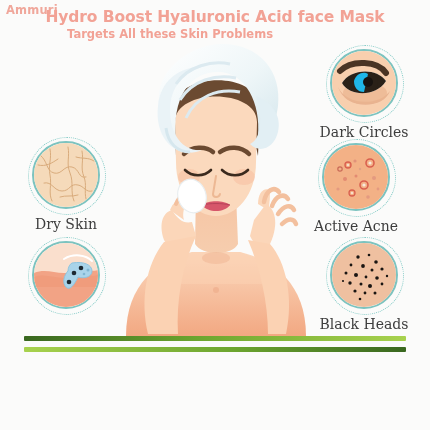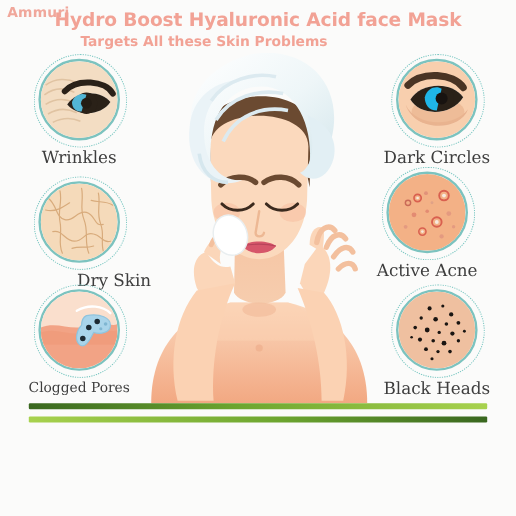--- a/index.html
+++ b/index.html
@@ -147,44 +147,22 @@
       <path d="M152 200 C162 178 156 164 148 160 L136 176 L132 192 C138 204 146 208 152 200 Z" fill="#fbd6b9"></path>
       <path d="M168 290 C176 254 168 218 152 200 L130 196 C142 224 150 258 150 290 Z" fill="#fbd2b3"></path>
       <path d="M140 160 C140 148 146 143 152 146 C152 152 152 160 150 166 Z" fill="#fbd6b9"></path>
       <path d="M146 158 C148 146 156 142 161 148" stroke="#f3c09e" stroke-width="4.5" fill="none" stroke-linecap="round"></path>
       <path d="M154 162 C158 151 166 149 170 155" stroke="#f3c09e" stroke-width="4.5" fill="none" stroke-linecap="round"></path>
       <path d="M160 170 C166 161 173 160 176 166" stroke="#f3c09e" stroke-width="4.5" fill="none" stroke-linecap="round"></path>
       <path d="M164 180 C170 174 176 174 178 180" stroke="#f3c09e" stroke-width="4.5" fill="none" stroke-linecap="round"></path>
     </svg>
   </div>
 
-  <div class="item" style="left:6px;top:45px;">
-    <div class="circ-wrap">
-      <div class="dots"></div>
-      <div class="circ">
-        <svg class="fill" viewBox="0 0 64 64">
-          <rect width="64" height="64" fill="#f3ddc3"></rect>
-          <path d="M4 20 C12 14 22 14 30 18" stroke="#e0c3a2" stroke-width="1.3" fill="none"></path>
-          <path d="M3 28 C11 22 20 22 28 26" stroke="#e0c3a2" stroke-width="1.3" fill="none"></path>
-          <path d="M4 36 C12 31 21 31 29 35" stroke="#e0c3a2" stroke-width="1.3" fill="none"></path>
-          <path d="M6 44 C14 39 22 39 30 43" stroke="#e0c3a2" stroke-width="1.3" fill="none"></path>
-          <path d="M10 51 C18 47 26 47 33 50" stroke="#e0c3a2" stroke-width="1.3" fill="none"></path>
-          <path d="M22 36 C30 24 50 24 58 34 C50 46 30 46 22 36 Z" fill="#ffffff"></path>
-          <path d="M22 36 C30 24 50 24 58 34 C50 46 30 46 22 36 Z" fill="#2a2118"></path>
-          <circle cx="38" cy="35" r="9" fill="#2a2118"></circle>
-          <path d="M26 34 C28 28 34 26 38 28 L34 42 C29 42 26 39 26 34 Z" fill="#52b6d6"></path>
-          <circle cx="38" cy="35" r="4.5" fill="#241c14"></circle>
-          <path d="M20 25 C30 14 54 16 60 27" stroke="#2a2118" stroke-width="5" fill="none" stroke-linecap="round"></path>
-        </svg>
-      </div>
-    </div>
-    <div class="lbl">Wrinkles</div>
-  </div>
-
-  <div class="item" style="left:6px;top:147px;text-align:right;">
+
+  <div class="item" style="left:6px;top:137px;">
     <div class="circ-wrap">
       <div class="dots"></div>
       <div class="circ">
         <svg class="fill" viewBox="0 0 64 64">
           <rect width="64" height="64" fill="#f5daba"></rect>
           <g stroke="#d8ab7c" stroke-width="1" fill="none" stroke-linecap="round">
             <path d="M6 12 C14 18 12 28 20 30 C28 32 30 22 38 24 C46 26 44 36 52 34"></path>
             <path d="M10 40 C18 38 20 48 28 48 C36 48 36 40 44 42 C50 43 52 50 58 48"></path>
             <path d="M16 6 C18 16 14 22 16 32 C18 42 14 50 18 58"></path>
             <path d="M34 4 C36 14 32 20 36 30 C40 40 36 48 40 58"></path>
@@ -211,21 +189,20 @@
           <path d="M38 20 C50 18 58 22 58 28 C58 34 50 36 44 34 C40 42 36 48 32 44 C28 40 30 32 34 28 C34 24 36 21 38 20 Z" fill="none" stroke="#8fc4de" stroke-width="1"></path>
           <circle cx="47" cy="25" r="2.3" fill="#1d2a33"></circle>
           <circle cx="40" cy="30" r="2.3" fill="#1d2a33"></circle>
           <circle cx="35" cy="39" r="2.3" fill="#1d2a33"></circle>
           <circle cx="54" cy="27" r="1.5" fill="#7fb6d2"></circle>
           <circle cx="50" cy="31" r="1.3" fill="#7fb6d2"></circle>
           <path d="M30 16 C40 10 52 12 58 18" stroke="#ffffff" stroke-width="2" fill="none" stroke-linecap="round"></path>
         </svg>
       </div>
     </div>
-    <div class="lbl small">Clogged Pores</div>
   </div>
 
   <div class="item" style="left:304px;top:45px;">
     <div class="circ-wrap">
       <div class="dots"></div>
       <div class="circ">
         <svg class="fill" viewBox="0 0 64 64">
           <rect width="64" height="64" fill="#f8cfae"></rect>
           <path d="M6 36 C14 54 46 56 58 40 C52 58 14 60 6 36 Z" fill="#e3ab89" opacity=".8"></path>
           <ellipse cx="33" cy="42" rx="22" ry="11" fill="#eab48f" opacity=".7"></ellipse>

